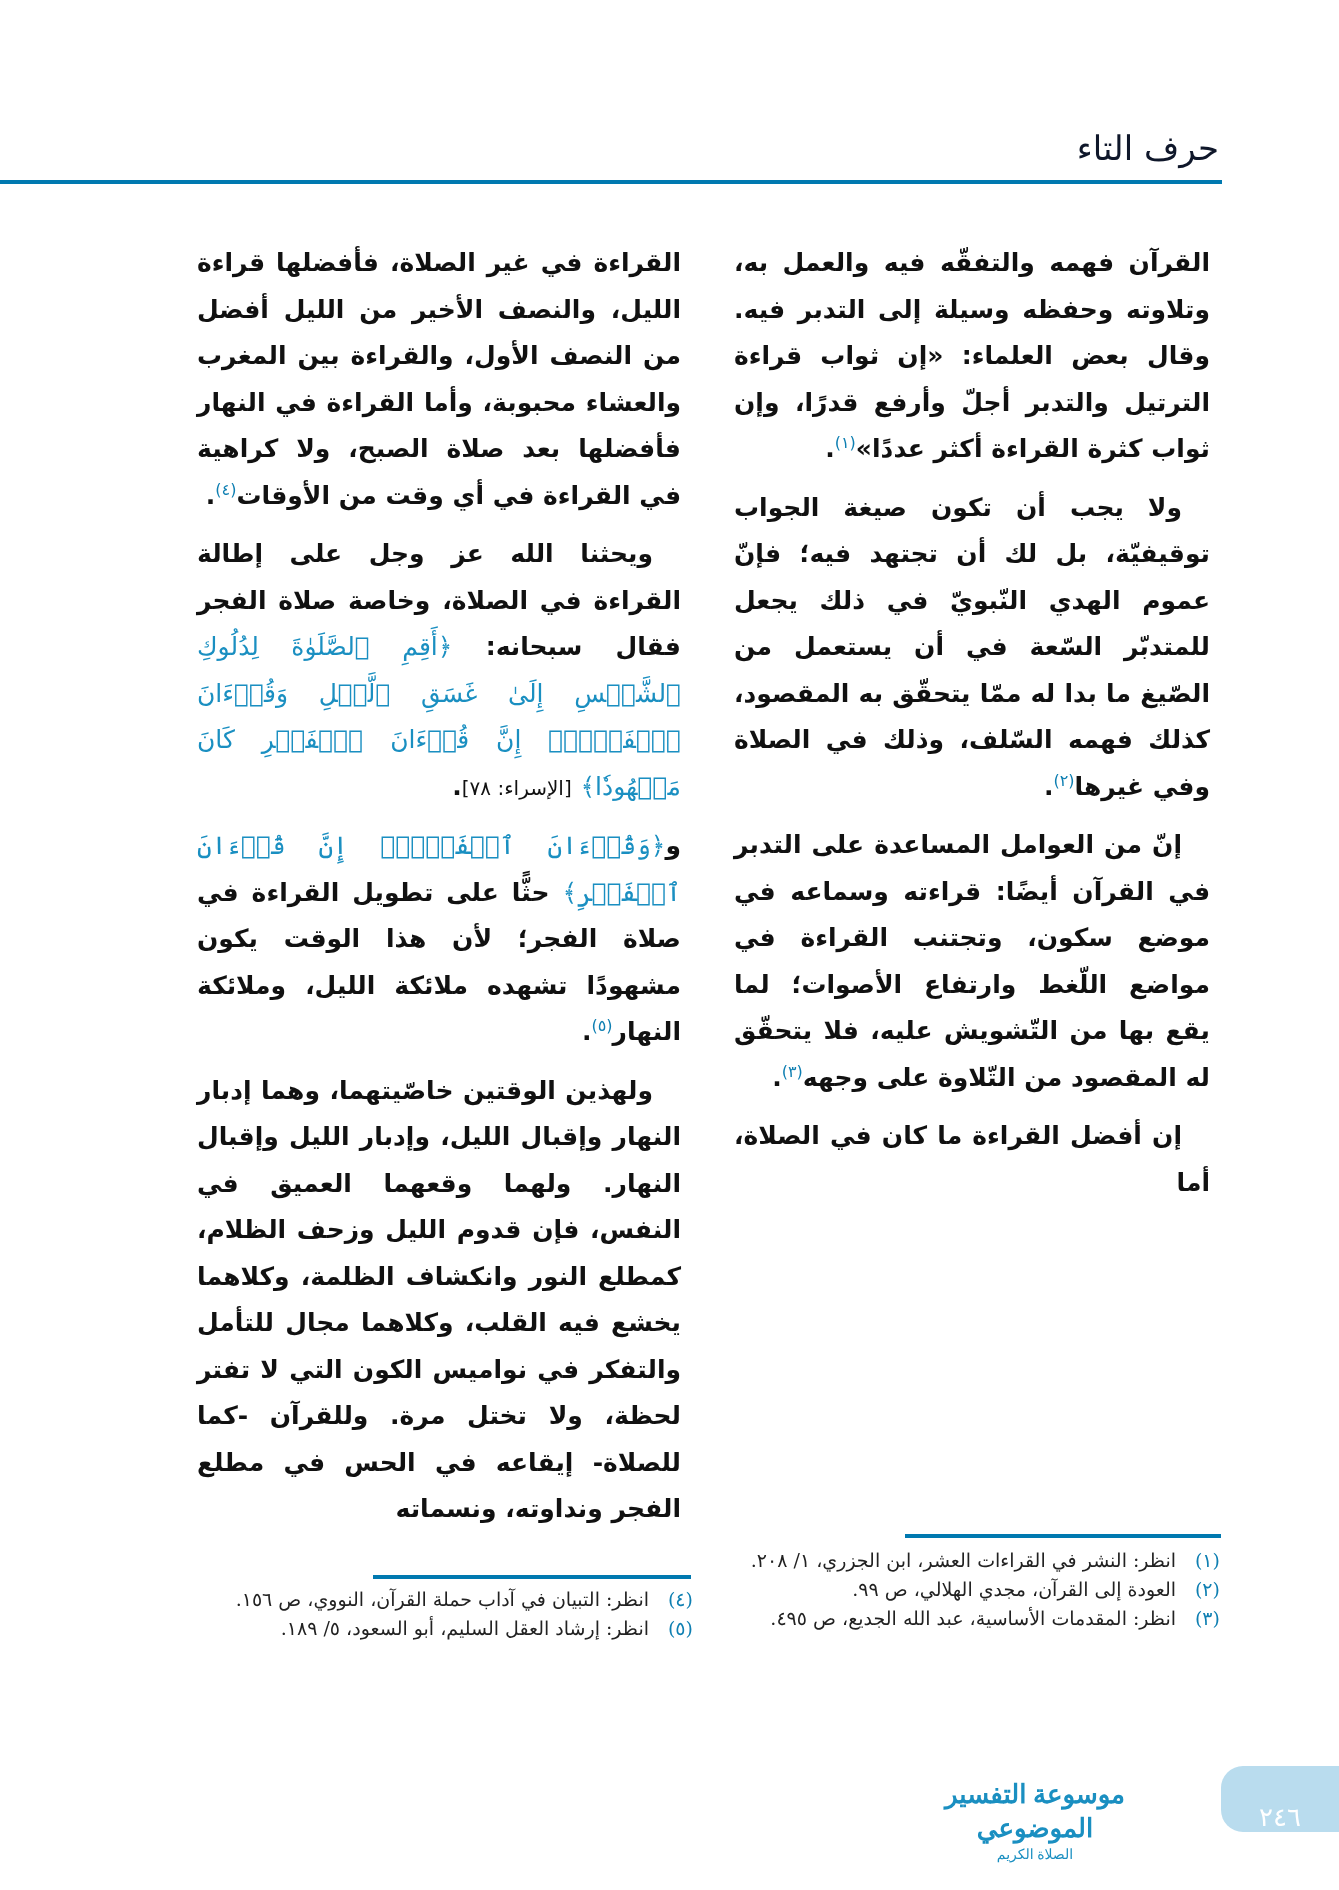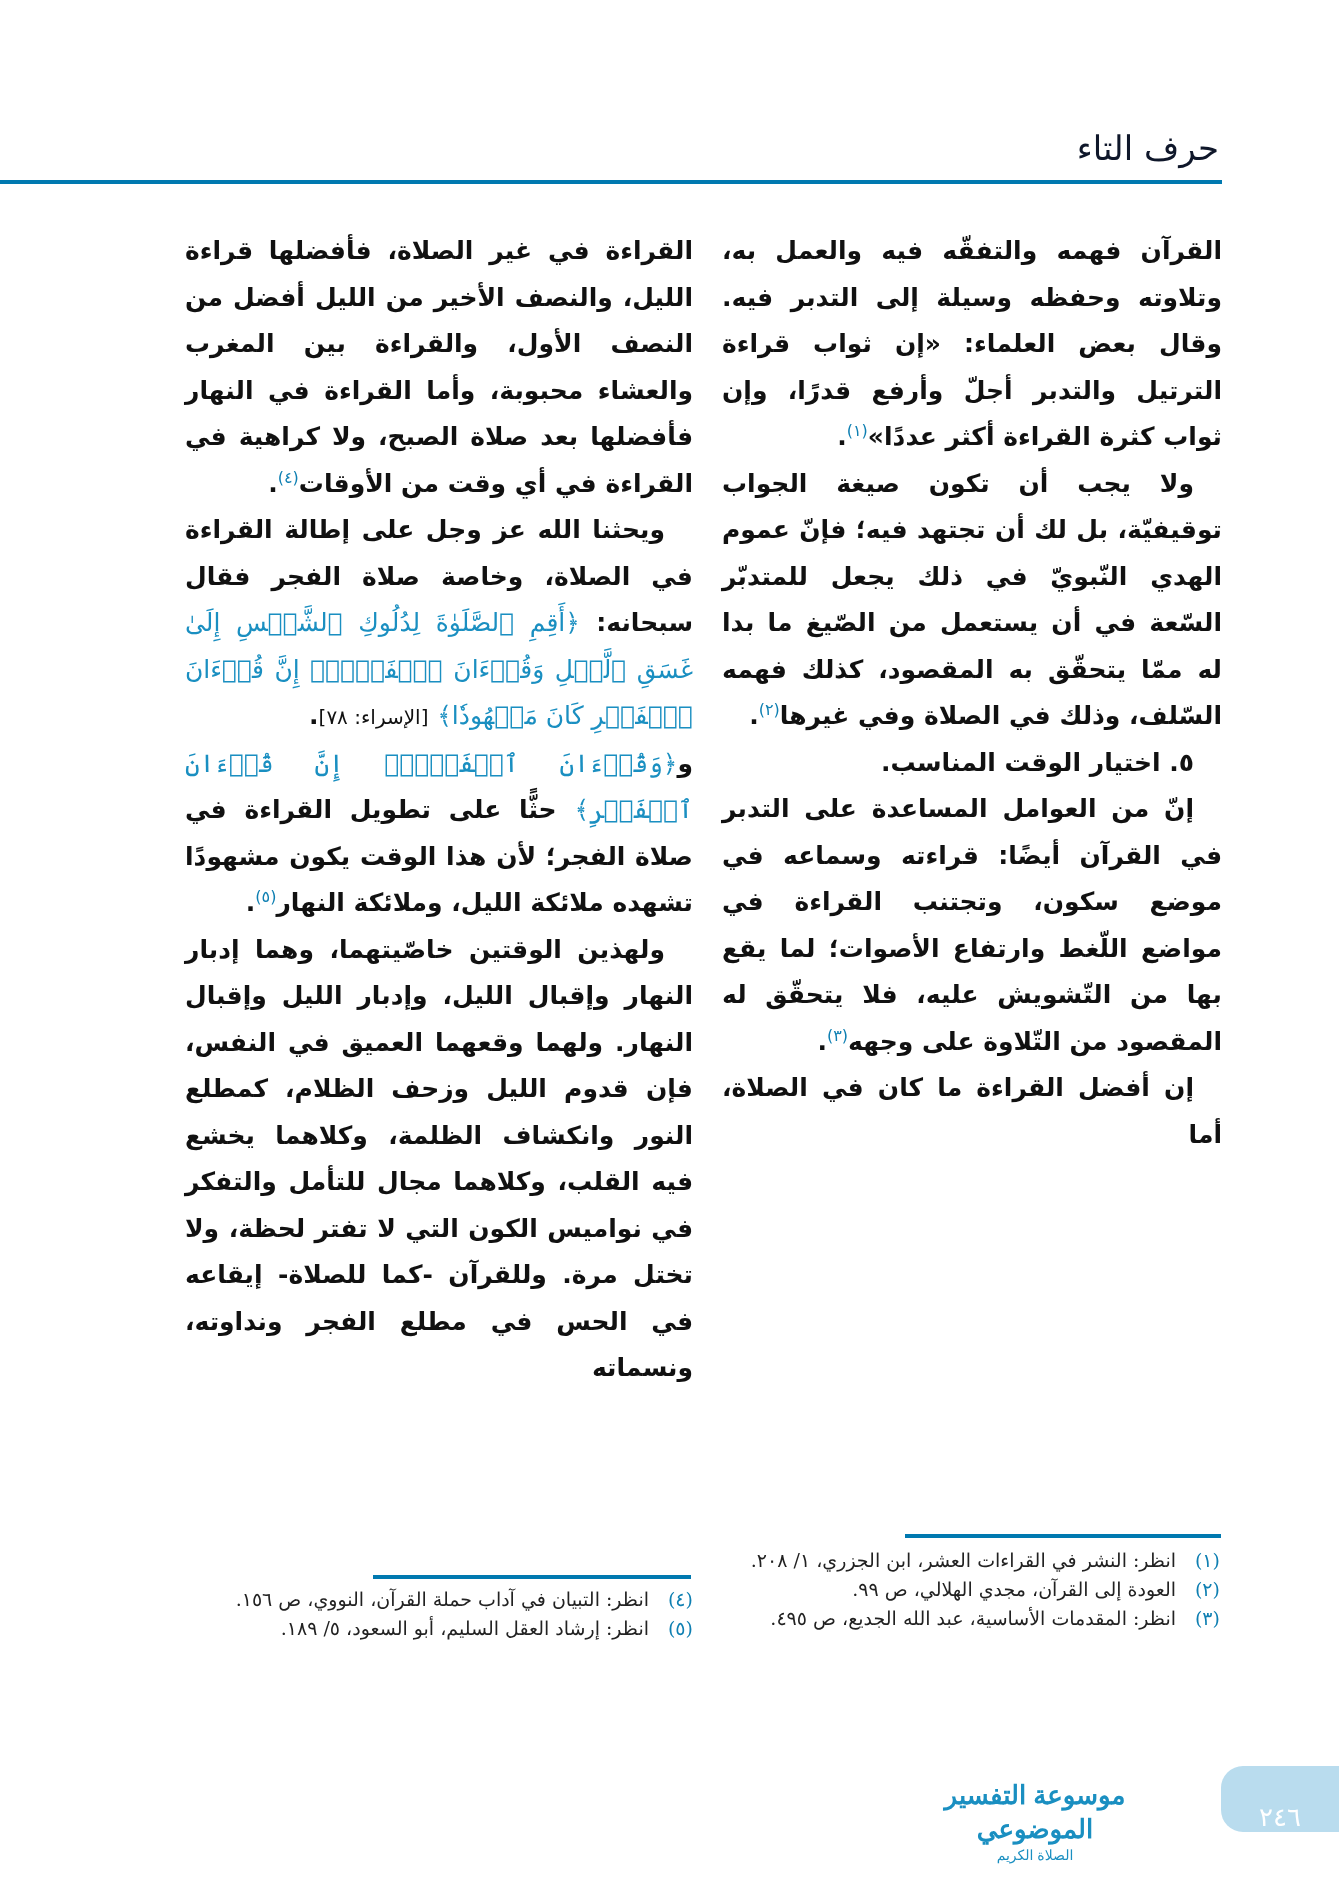--- a/index.html
+++ b/index.html
@@ -16,62 +16,61 @@
     position: absolute; top: 180px; left: 0; width: 1222px; height: 4px;
     background: #0079b0;
   }
   .col {
     position: absolute; direction: rtl; text-align: justify;
     font-family: "DejaVu Sans", sans-serif; font-weight: bold;
     font-size: 25px; line-height: 46.5px; text-align-last: right;
   }
   .col-right { top: 228px; left: 722px; width: 500px; }
   .col-left { top: 228px; left: 185px; width: 508px; }
-  .col p { margin: 0; }
+  .col p { margin: 12px; }
   .col p.indent { text-indent: 28px; }
   .col p.heading { text-indent: 28px; }
   .fn-mark { color: #0e7fb2; font-weight: normal; font-size: 16px; vertical-align: super; line-height: 0; }
   .verse { color: #1a8fc1; font-family: "DejaVu Serif", serif; font-weight: normal; }
   .orn { color: #1a8fc1; font-weight: normal; }
   .ref { font-weight: normal; font-size: 20px; }
   .fn-rule { position: absolute; height: 4px; background: #0079b0; }
   .fn-rule-right { top: 1534px; left: 905px; width: 316px; }
   .fn-rule-left { top: 1575px; left: 373px; width: 318px; }
   .footnotes {
     position: absolute; direction: rtl; font-family: "DejaVu Serif", serif;
     font-size: 19px; line-height: 29px; color: #222;
   }
   .fn-right { top: 1546px; left: 722px; width: 498px; }
   .fn-left { top: 1585px; left: 185px; width: 508px; }
   .fn-item { display: flex; flex-direction: row; }
   .fn-num { color: #0e7fb2; width: 44px; flex: none; }
   .fn-text { flex: 1; }
   .footer-logo {
     position: absolute; top: 1778px; left: 930px; width: 210px; text-align: center;
-    color: #1a8fc1; font-family: Liberation Sans, sans-serif; direction: rtl;
+    color: #1a8fc1; font-family: Liberation Serif, serif; direction: rtl;
   }
   .footer-logo .main { font-size: 26px; font-weight: bold; line-height: 34px; }
   .footer-logo .sub { font-size: 14px; line-height: 18px; }
   .page-tab {
     position: absolute; top: 1766px; left: 1221px; width: 118px; height: 66px;
     background: #b9dcee; border-radius: 22px 0 0 22px;
     display: flex; align-items: flex-end; justify-content: center;
     color: #ffffff; font-size: 26px; font-family: "DejaVu Sans", sans-serif;
   }
 </style>
 </head>
 <body>
 
 <div class="header-title">حرف التاء</div>
 <div class="header-rule"></div>
 
 <div class="col col-right">
   <p><span>القرآن فهمه والتفقّه فيه والعمل به، وتلاوته وحفظه وسيلة إلى التدبر فيه. وقال بعض العلماء: «إن ثواب قراءة الترتيل والتدبر أجلّ وأرفع قدرًا، وإن ثواب كثرة القراءة أكثر عددًا»</span><span class="fn-mark">(١)</span><span>.</span></p>
   <p class="indent"><span>ولا يجب أن تكون صيغة الجواب توقيفيّة، بل لك أن تجتهد فيه؛ فإنّ عموم الهدي النّبويّ في ذلك يجعل للمتدبّر السّعة في أن يستعمل من الصّيغ ما بدا له ممّا يتحقّق به المقصود، كذلك فهمه السّلف، وذلك في الصلاة وفي غيرها</span><span class="fn-mark">(٢)</span><span>.</span></p>
-  <p class="heading">٥. اختيار الوقت المناسب.</p>
   <p class="indent"><span>إنّ من العوامل المساعدة على التدبر في القرآن أيضًا: قراءته وسماعه في موضع سكون، وتجتنب القراءة في مواضع اللّغط وارتفاع الأصوات؛ لما يقع بها من التّشويش عليه، فلا يتحقّق له المقصود من التّلاوة على وجهه</span><span class="fn-mark">(٣)</span><span>.</span></p>
   <p class="indent">إن أفضل القراءة ما كان في الصلاة، أما</p>
 </div>
 
 <div class="col col-left">
   <p><span>القراءة في غير الصلاة، فأفضلها قراءة الليل، والنصف الأخير من الليل أفضل من النصف الأول، والقراءة بين المغرب والعشاء محبوبة، وأما القراءة في النهار فأفضلها بعد صلاة الصبح، ولا كراهية في القراءة في أي وقت من الأوقات</span><span class="fn-mark">(٤)</span><span>.</span></p>
   <p class="indent"><span>ويحثنا الله عز وجل على إطالة القراءة في الصلاة، وخاصة صلاة الفجر فقال سبحانه:</span> <span class="orn">﴿</span><span class="verse">أَقِمِ ٱلصَّلَوٰةَ لِدُلُوكِ ٱلشَّمۡسِ إِلَىٰ غَسَقِ ٱلَّيۡلِ وَقُرۡءَانَ ٱلۡفَجۡرِۖ إِنَّ قُرۡءَانَ ٱلۡفَجۡرِ كَانَ مَشۡهُودٗا</span><span class="orn">﴾</span> <span class="ref">[الإسراء: ٧٨]</span><span>.</span></p>
   <p><span>و</span><span class="orn">﴿</span><span class="verse">وَقُرۡءَانَ ٱلۡفَجۡرِۖ إِنَّ قُرۡءَانَ ٱلۡفَجۡرِ</span><span class="orn">﴾</span> <span>حثًّا على تطويل القراءة في صلاة الفجر؛ لأن هذا الوقت يكون مشهودًا تشهده ملائكة الليل، وملائكة النهار</span><span class="fn-mark">(٥)</span><span>.</span></p>
   <p class="indent">ولهذين الوقتين خاصّيتهما، وهما إدبار النهار وإقبال الليل، وإدبار الليل وإقبال النهار. ولهما وقعهما العميق في النفس، فإن قدوم الليل وزحف الظلام، كمطلع النور وانكشاف الظلمة، وكلاهما يخشع فيه القلب، وكلاهما مجال للتأمل والتفكر في نواميس الكون التي لا تفتر لحظة، ولا تختل مرة. وللقرآن -كما للصلاة- إيقاعه في الحس في مطلع الفجر ونداوته، ونسماته</p>
 </div>

